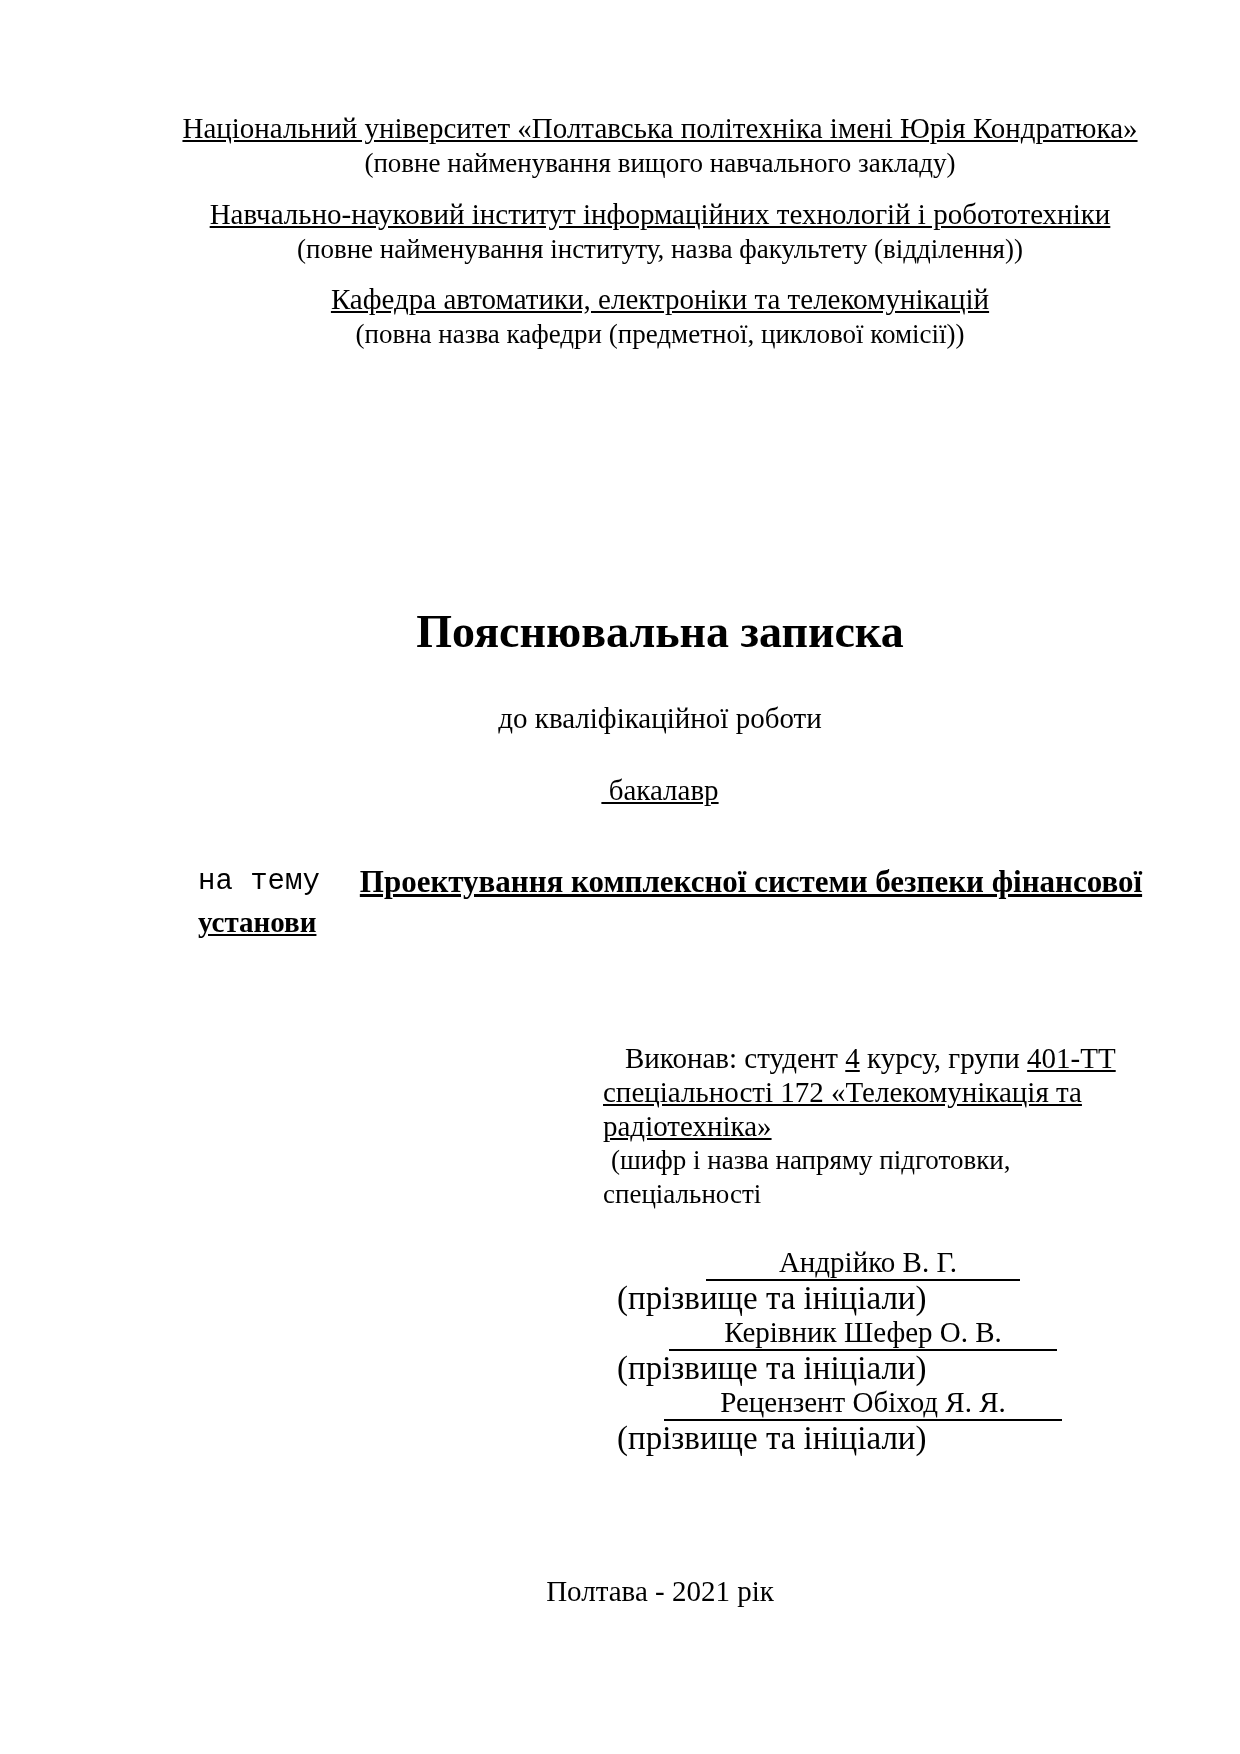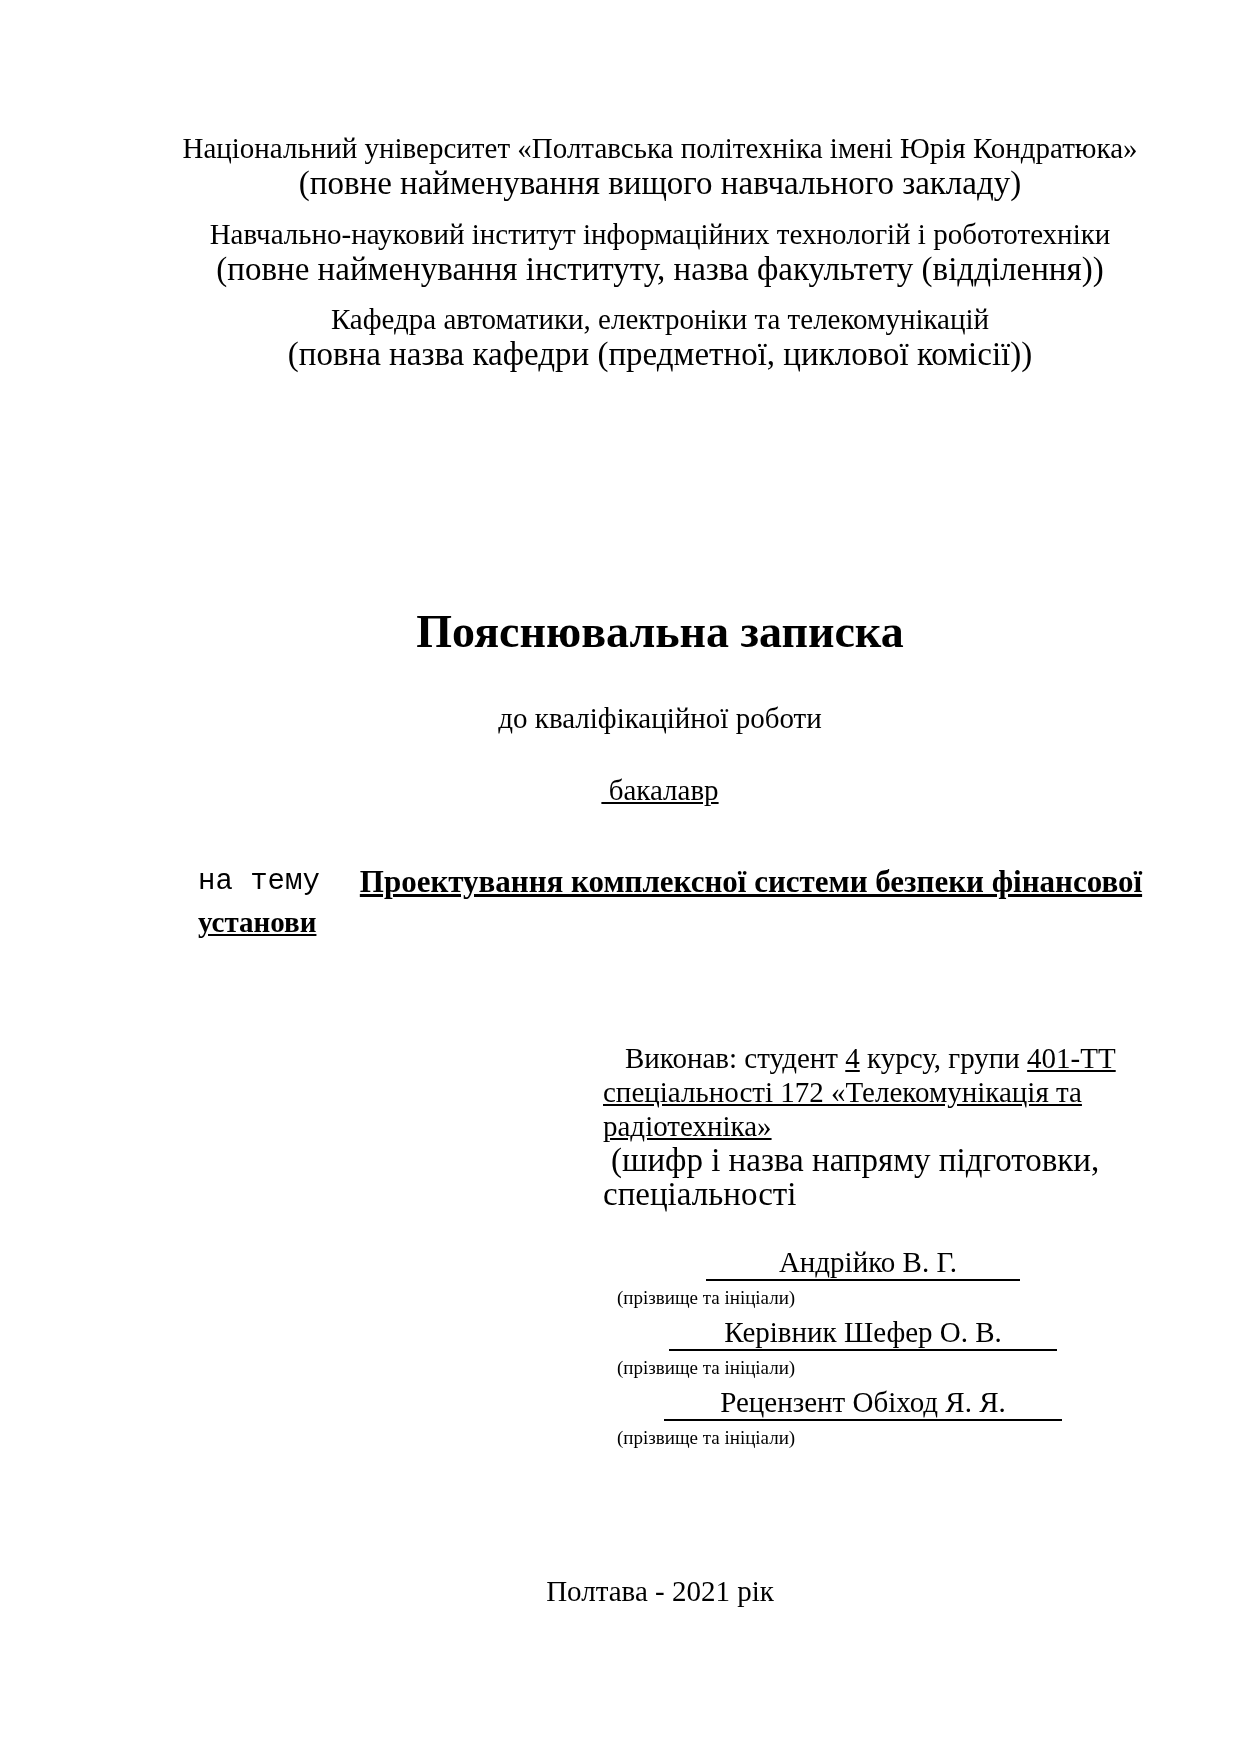--- a/index.html
+++ b/index.html
@@ -14,24 +14,24 @@
   }
   .zone {
     position: absolute;
     left: 155px;
     width: 1010px;
     text-align: center;
   }
   .doc-line {
     font-size: 29px;
     line-height: 36px;
-    margin-top: 20px;
+    text-decoration: underline;
   }
   .doc-caption {
-    font-size: 33px;
+    font-size: 27px;
     line-height: 34px;
   }
   .main-title {
     font-size: 46px;
     line-height: 52px;
     font-weight: bold;
   }
   .subtitle {
     font-size: 29px;
     line-height: 36px;
@@ -93,21 +93,21 @@
   .sig {
     display: inline-block;
     border-bottom: 2px solid #000000;
     white-space: nowrap;
     box-sizing: border-box;
   }
   .sig-0 { width: 314px; padding-left: 10px; }
   .sig-1 { width: 388px; }
   .sig-2 { width: 398px; }
   .sig-cap {
-    font-size: 19px;
+    font-size: 33px;
     line-height: 34px;
     padding-left: 14px;
     white-space: nowrap;
   }
   .footer-line {
     font-size: 29px;
     line-height: 36px;
   }
 </style>
 </head>

